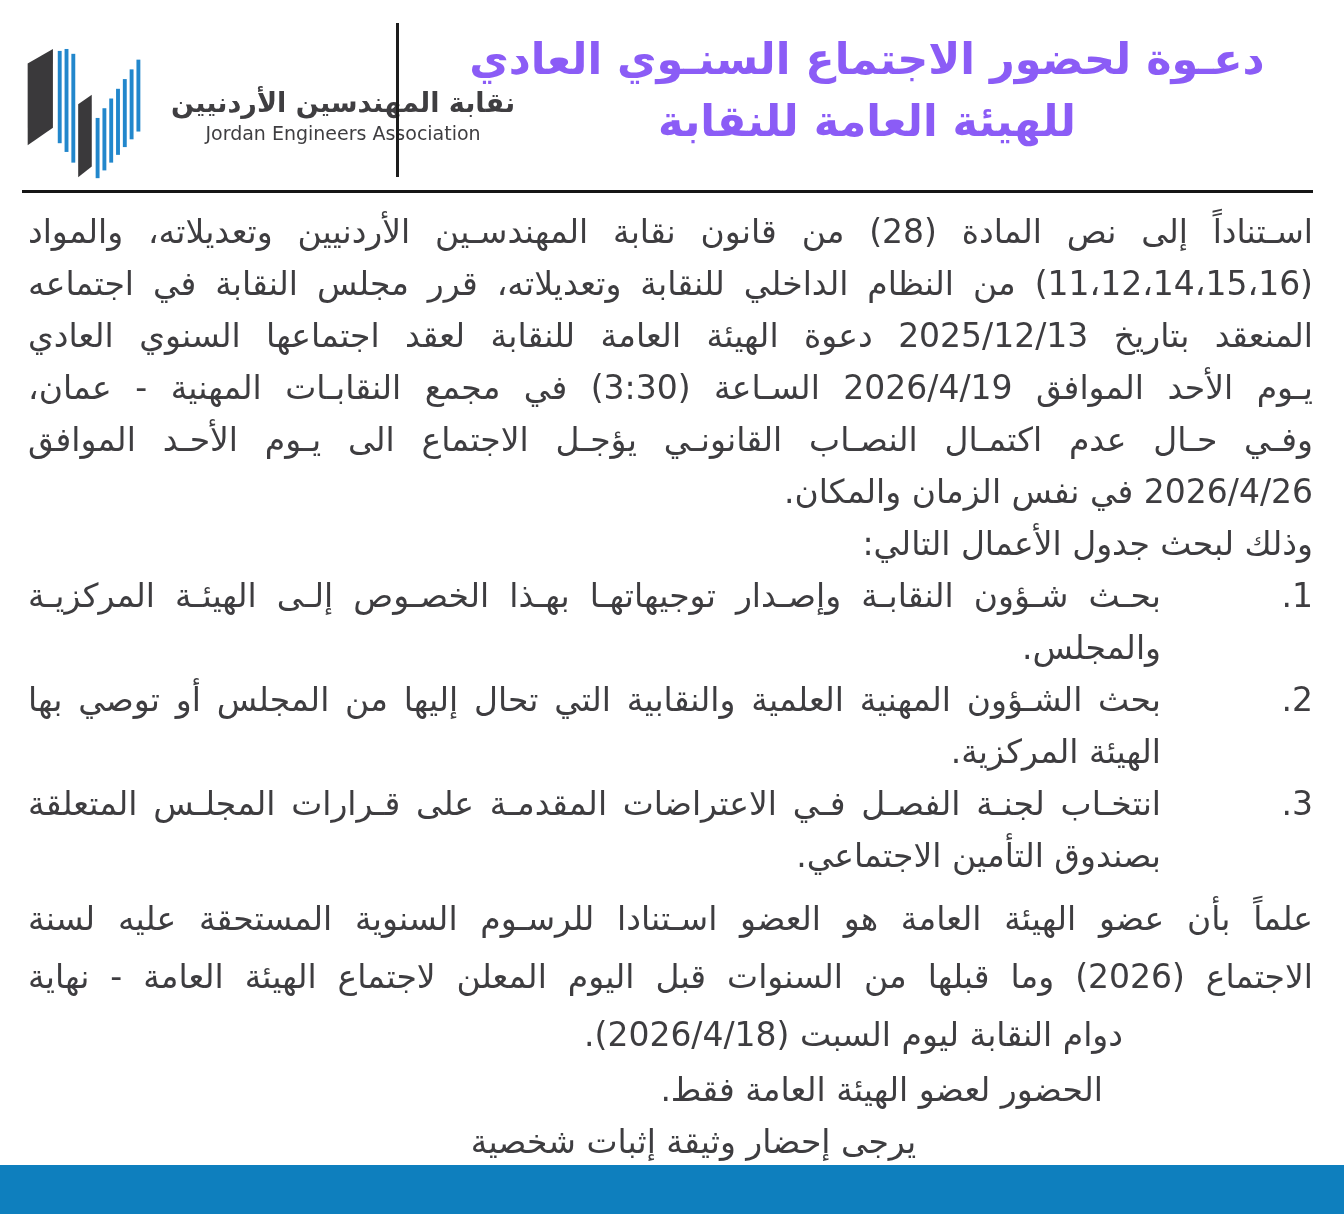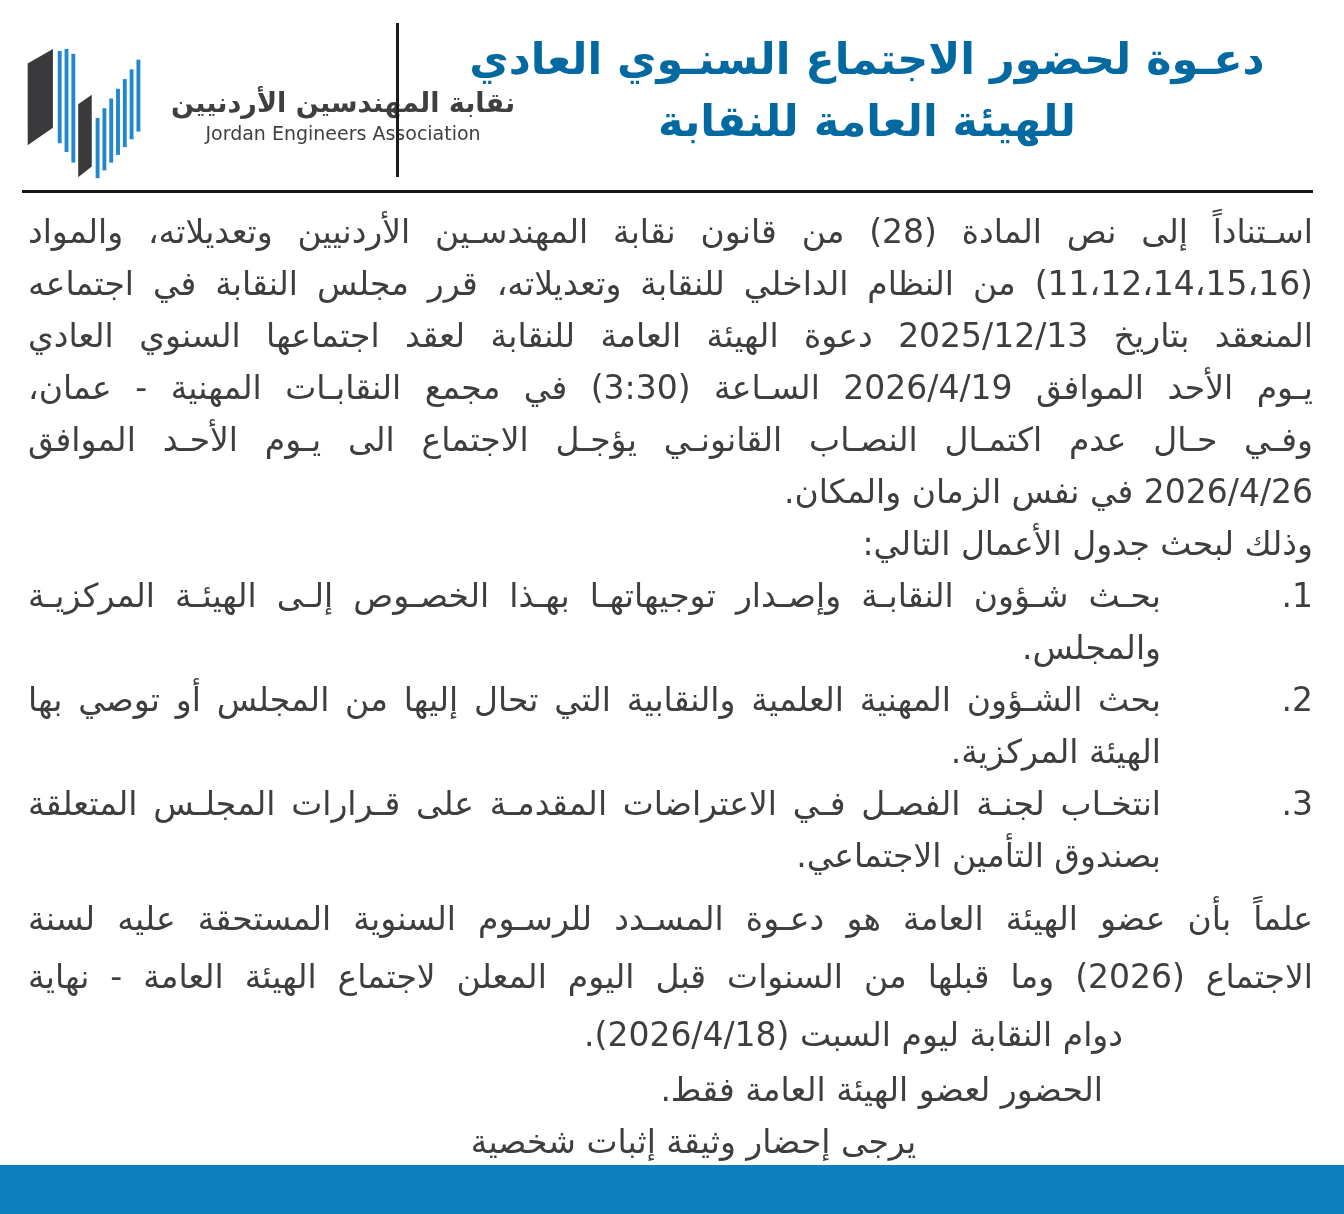--- a/index.html
+++ b/index.html
@@ -11,21 +11,21 @@
   
   .header { position:absolute; top:0; left:0; width:100%; height:192px; }
   .logo-wrap { position:absolute; left:25px; top:48px; display:flex; align-items:center; gap:28px; }
   .logo-mark { width:118px; height:136px; flex:0 0 auto; }
   .logo-text { text-align:center; color:#3f3e41; line-height:1.2; }
   .logo-ar { font-size:27px; font-weight:bold; direction:rtl; }
   .logo-en { font-size:19px; margin-top:2px; }
   .v-divider { position:absolute; left:396px; top:23px; width:3px; height:154px; background:#1c1c1c; }
   .title-block {
     position:absolute; left:400px; right:10px; top:28px;
-    text-align:center; color:#0369a1; font-weight:bold;
+    text-align:center; color:#8b5cf6; font-weight:bold;
     font-size:43px; line-height:62px; direction:rtl;
   }
   .h-rule { position:absolute; top:190px; left:22px; width:1291px; height:3px; background:#161616; }
   
   .content {
     position:absolute; top:206px; right:31px; left:28px;
     direction:rtl; color:#3e3d40; font-size:33px; line-height:52px;
   }
   .jline { text-align:justify; text-align-last:justify; }
   .rline { text-align:right; }
@@ -112,21 +112,21 @@
       </div>
 
       <div class="list-item">
         <span class="list-num">3.</span>
         <div class="jline">انتخـاب لجنـة الفصـل فـي الاعتراضات المقدمـة على قـرارات المجلـس المتعلقة</div>
         <div class="rline">بصندوق التأمين الاجتماعي.</div>
       </div>
     </div>
 
     <div class="note-block">
-      <div class="jline">علماً بأن عضو الهيئة العامة هو دعـوة المسـدد للرسـوم السنوية المستحقة عليه لسنة</div>
+      <div class="jline">علماً بأن عضو الهيئة العامة هو العضو اسـتنادا للرسـوم السنوية المستحقة عليه لسنة</div>
       <div class="jline">الاجتماع ⁦(2026)⁩ وما قبلها من السنوات قبل اليوم المعلن لاجتماع الهيئة العامة - نهاية</div>
       <div class="rline" style="padding-left:0; margin-left:0; padding-right:190px;">دوام النقابة ليوم السبت ⁦(2026/4/18)⁩.</div>
     </div>
 
     <div class="rline attendance" style="padding-right:210px;">الحضور لعضو الهيئة العامة فقط.</div>
 
     <div class="lline id-note">يرجى إحضار وثيقة إثبات شخصية</div>
 
   </div>
 

